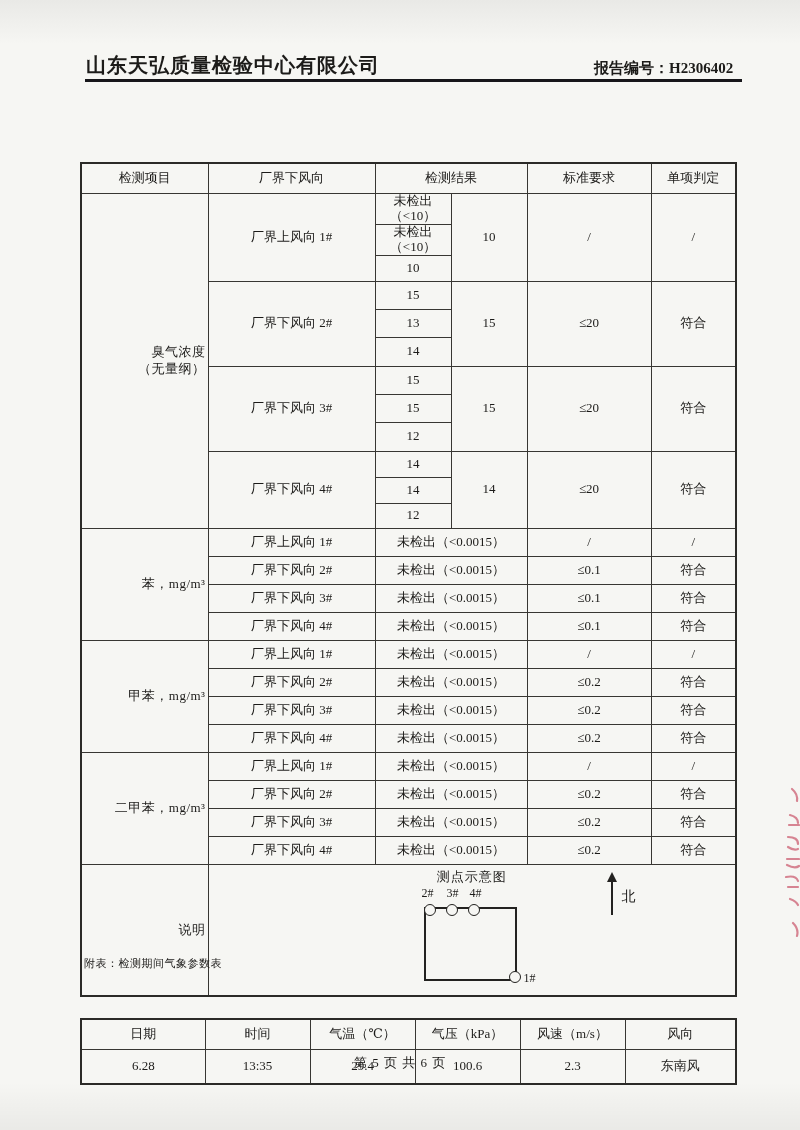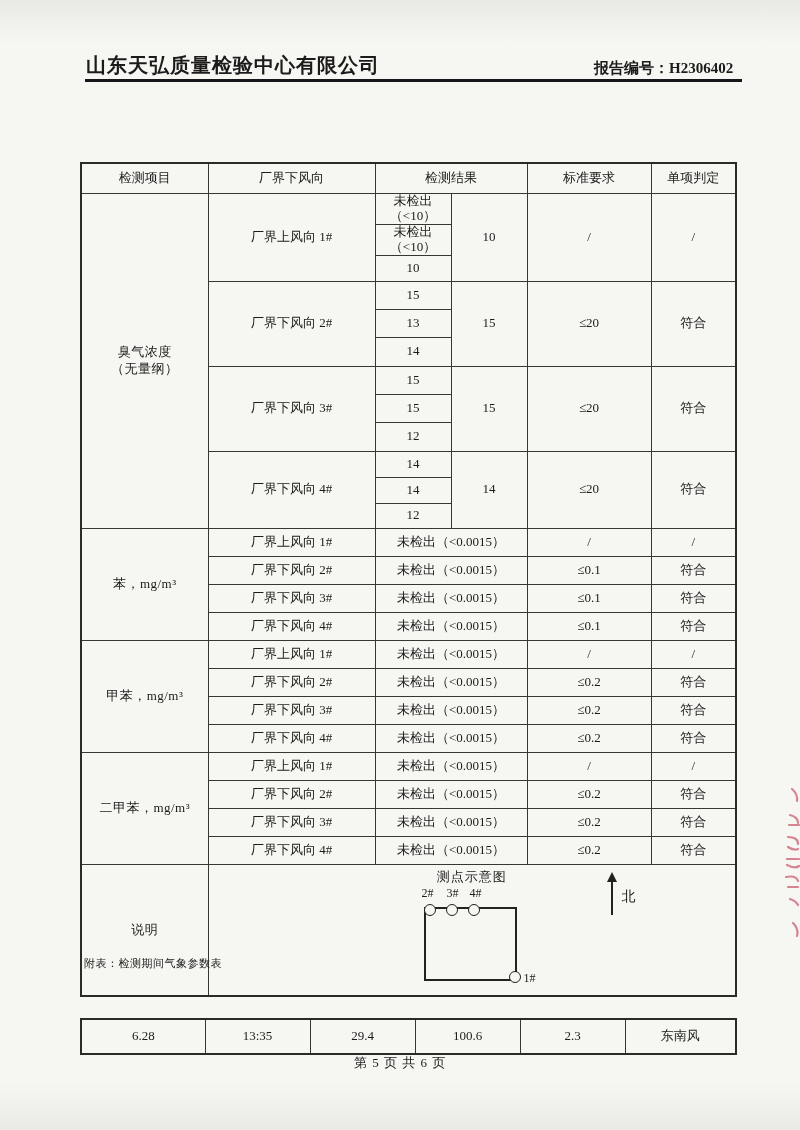--- a/index.html
+++ b/index.html
@@ -21,21 +21,21 @@
   td { border:1px solid #383632; text-align:center; vertical-align:middle;
        font-size:13px; line-height:1.25; padding:0 2px; overflow:hidden; }
 
   .main-table { position:absolute; left:80px; top:122px; width:655px; border:2px solid #2b2a27; }
   .weather-table { position:absolute; left:80px; top:978px; width:655px; border:2px solid #2b2a27; }
 
   .rh30{height:30px} .rh31{height:31px} .rh26{height:26px} .rh25{height:25px}
   .rh28{height:28px} .rh29{height:29px} .rh35{height:35px} .rh132{height:132px}
 
   .sub { white-space:pre-line; line-height:1.1; }
-  .item-cell { white-space:pre-line; letter-spacing:0.5px; }
+  .item-cell { white-space:pre-line; letter-spacing:0.5px;text-align:right; }
 
   .attachment-title { position:absolute; left:84px; top:956px; font-size:11px; letter-spacing:0.5px; }
   .footer { position:absolute; left:0; top:1054px; width:100%; text-align:center; font-size:13px; letter-spacing:1px; }
 
   
   .diagram-cell { position:relative; padding:0;text-decoration:underline; }
   .dg { position:absolute; }
   .dg-title { left:0; right:0; top:4px; text-align:center; font-size:13px; letter-spacing:1px; }
   .pt-label { font-size:12px; top:21px; }
   .boundary { left:215px; top:42px; width:89px; height:70px; border:2px solid #232220; }
@@ -242,20 +242,28 @@
   <table class="weather-table">
     <colgroup>
         <col style="width:124px">
         <col style="width:105px">
         <col style="width:105px">
         <col style="width:105px">
         <col style="width:105px">
         <col style="width:111px">
       </colgroup>
     <tbody>
+        <tr class="rh30">
+      <td>日期</td>
+      <td>时间</td>
+      <td>气温（℃）</td>
+      <td>气压（kPa）</td>
+      <td>风速（m/s）</td>
+      <td>风向</td>
+    </tr>
     <tr class="rh35">
       <td>6.28</td>
       <td>13:35</td>
       <td>29.4</td>
       <td>100.6</td>
       <td>2.3</td>
       <td>东南风</td>
     </tr>
   </tbody>
     </table>

